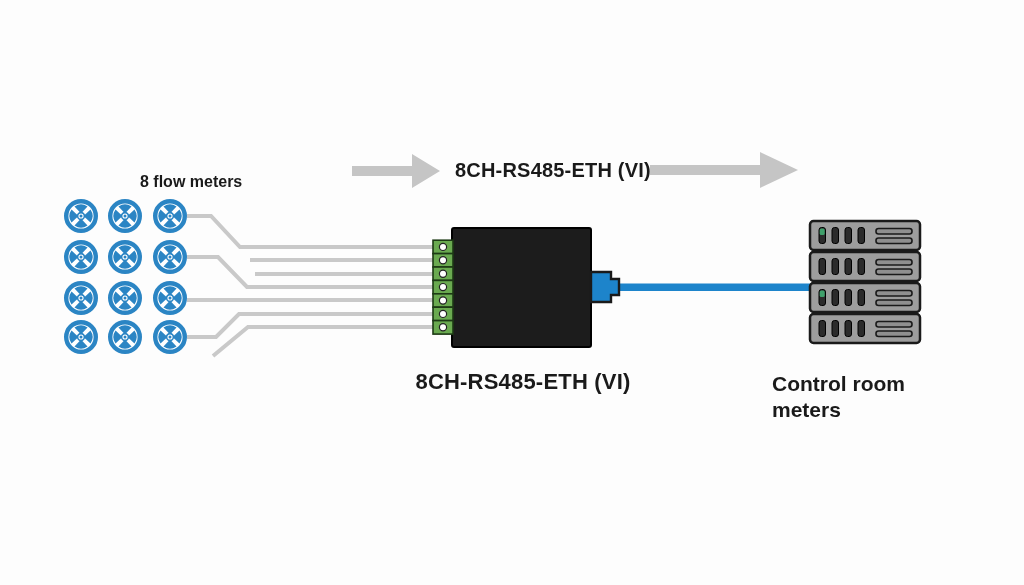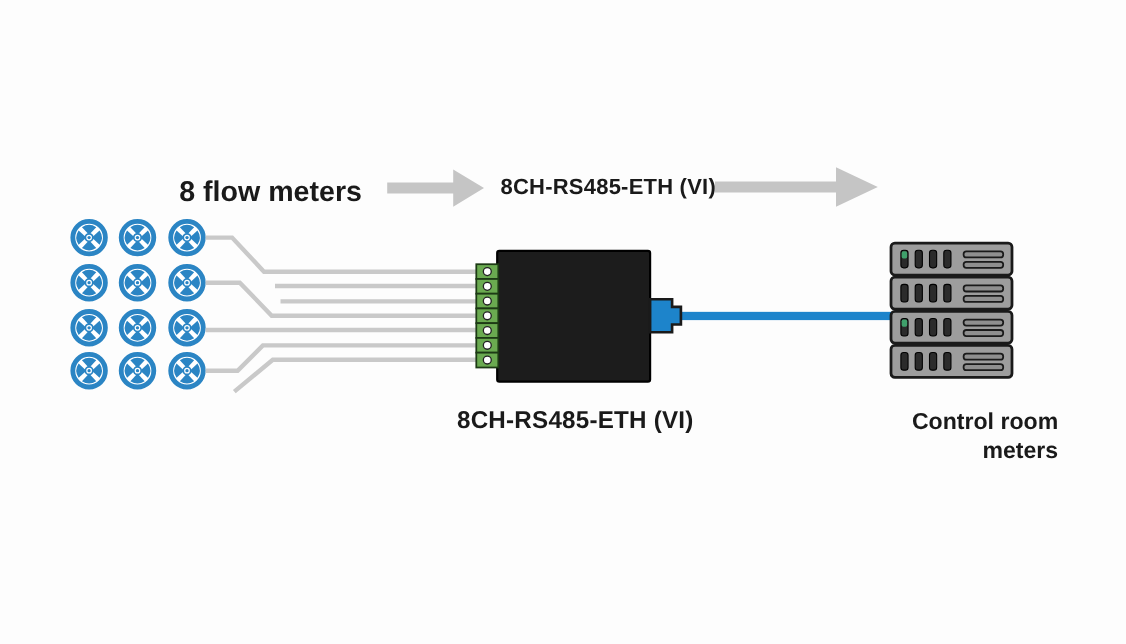--- a/index.html
+++ b/index.html
@@ -10,24 +10,24 @@
   }
   html,body{margin:0;padding:0;}
   body{
     width:1024px;height:585px;background:var(--background);
     font-family:"Liberation Sans", sans-serif;color:var(--text-dark);
     overflow:hidden;
   }
   .stage{position:relative;width:1024px;height:585px;}
   .stage svg{position:absolute;left:0;top:0;}
   .lbl{position:absolute;font-weight:bold;color:var(--text-dark);white-space:nowrap;}
-  .lbl-flow{left:140px;top:159px;width:212px;text-align:center;font-size:26px;}
+  .lbl-flow{left:140px;top:173px;width:212px;font-size:16px;}
   .lbl-conv-top{left:455px;top:159px;font-size:20px;letter-spacing:0.2px;}
   .lbl-conv-bottom{left:413px;top:369px;width:220px;text-align:center;font-size:22px;letter-spacing:0.2px;}
-  .lbl-server{left:772px;top:371px;width:190px;text-align:right;font-size:21px;line-height:26px;white-space:normal;}
+  .lbl-server{left:772px;top:371px;width:190px;text-align:left;font-size:21px;line-height:26px;white-space:normal;}
 </style>
 </head>
 <body>
 
 <div class="stage">
 
   <svg width="1024" height="585" viewBox="0 0 1024 585">
     <defs>
       <symbol id="meter" viewBox="-20 -20 40 40">
         <circle r="14.8" fill="#ffffff" stroke="var(--meter-blue)" stroke-width="4.4"></circle>

